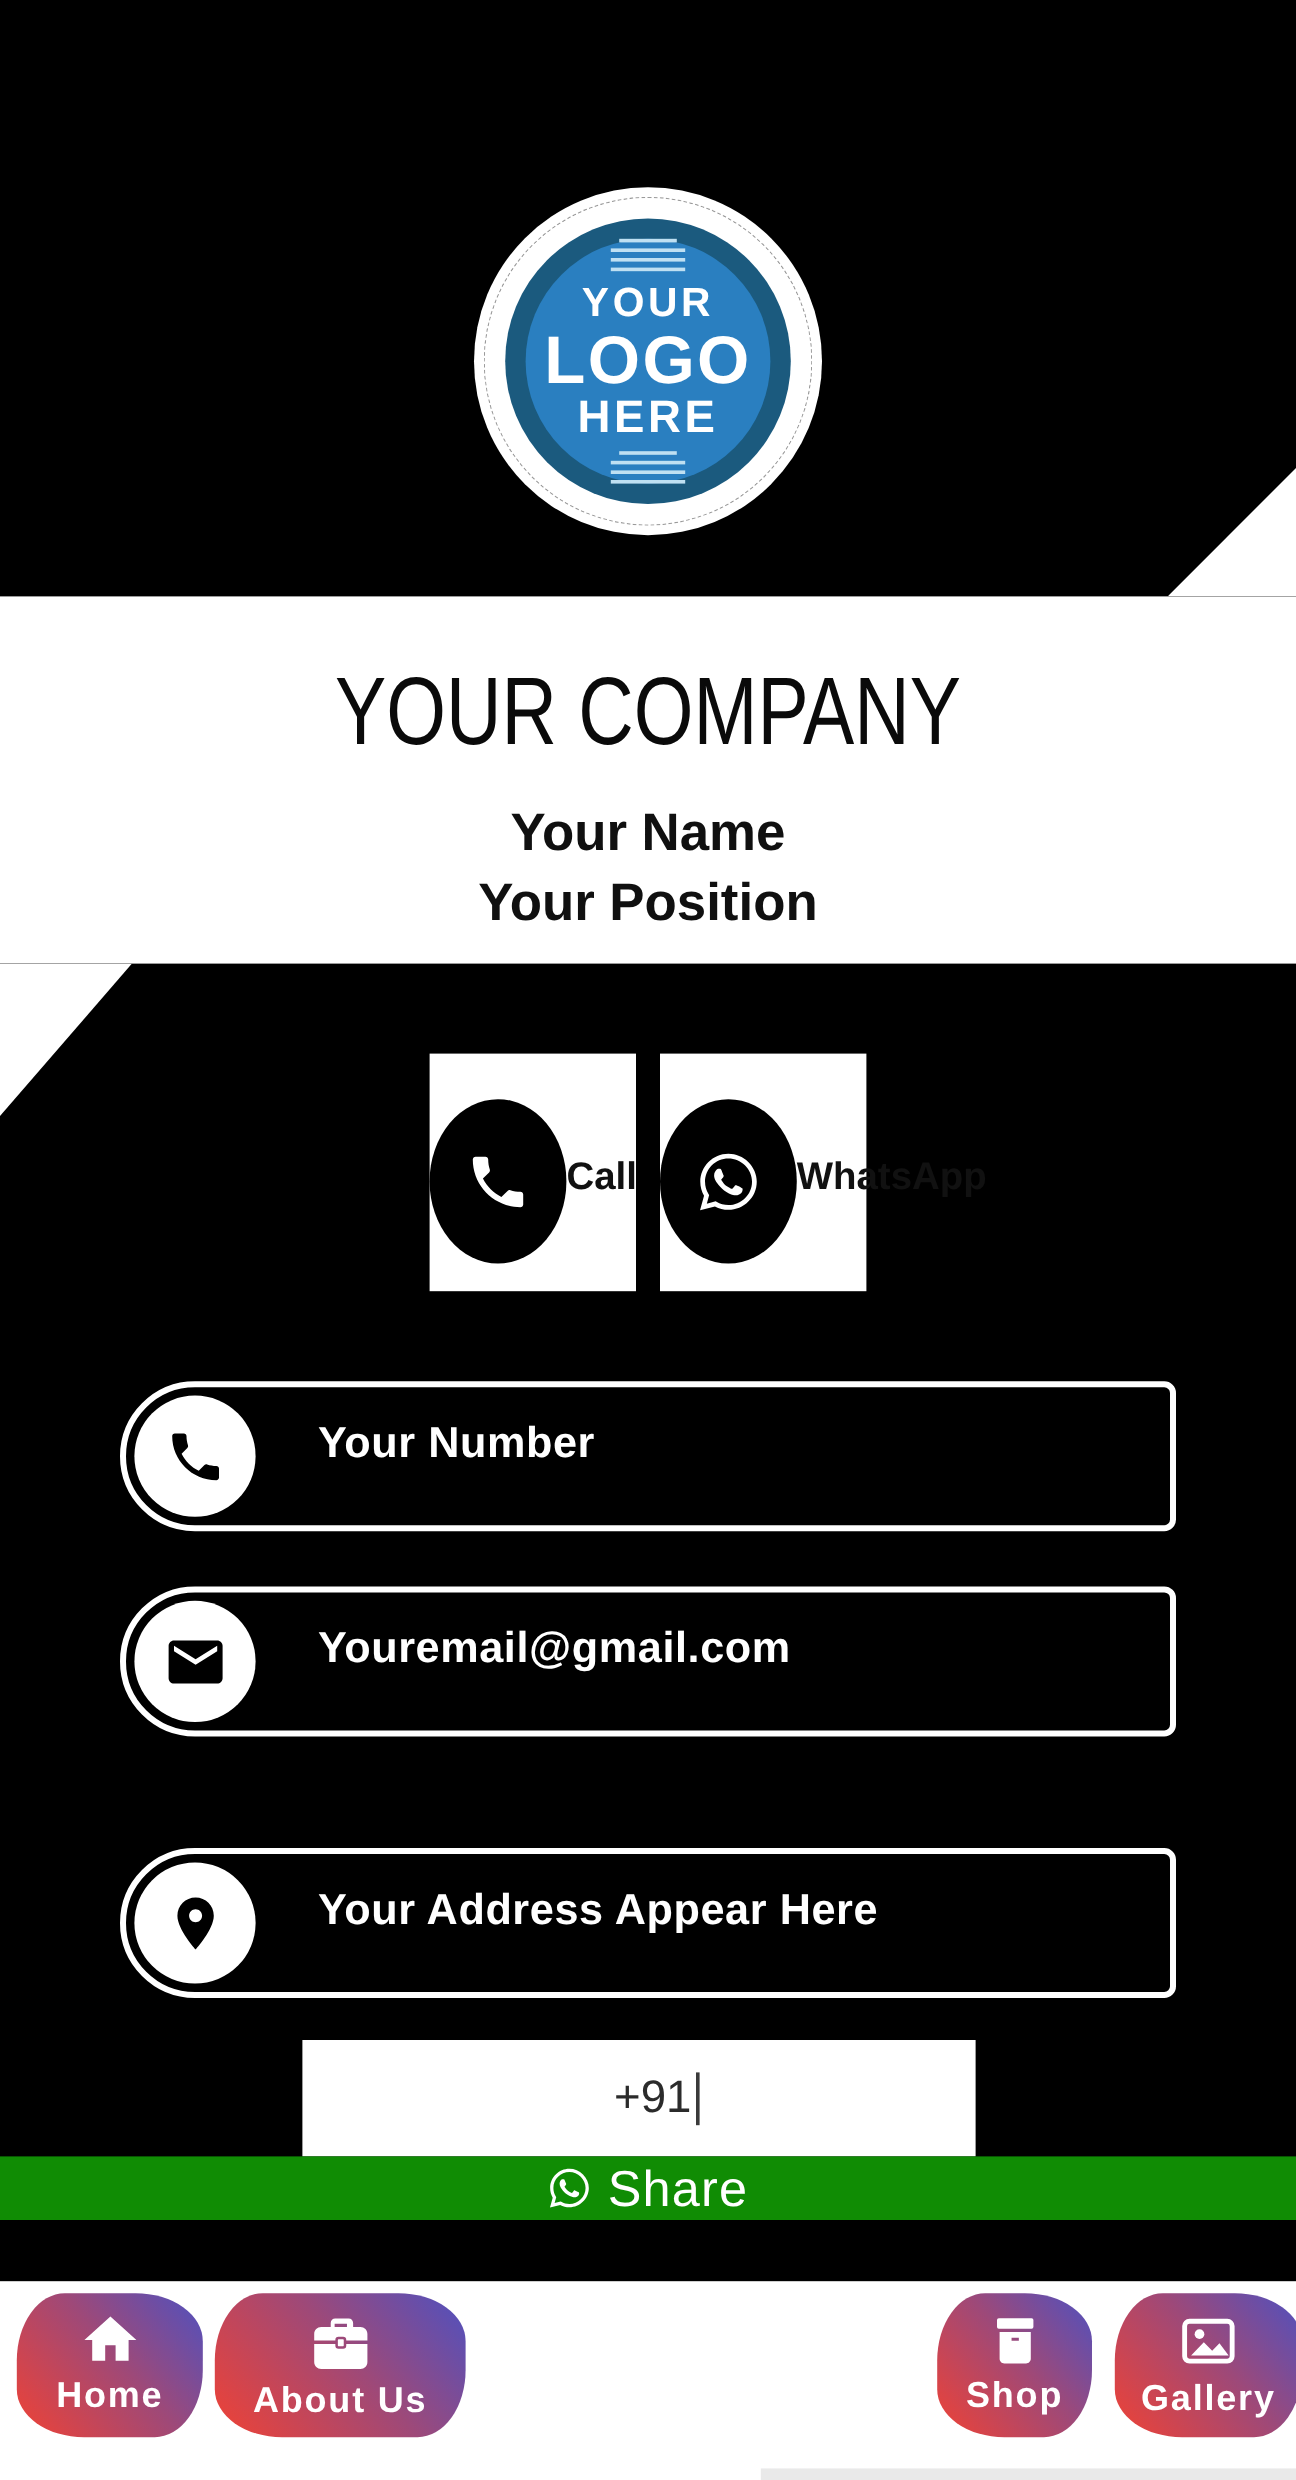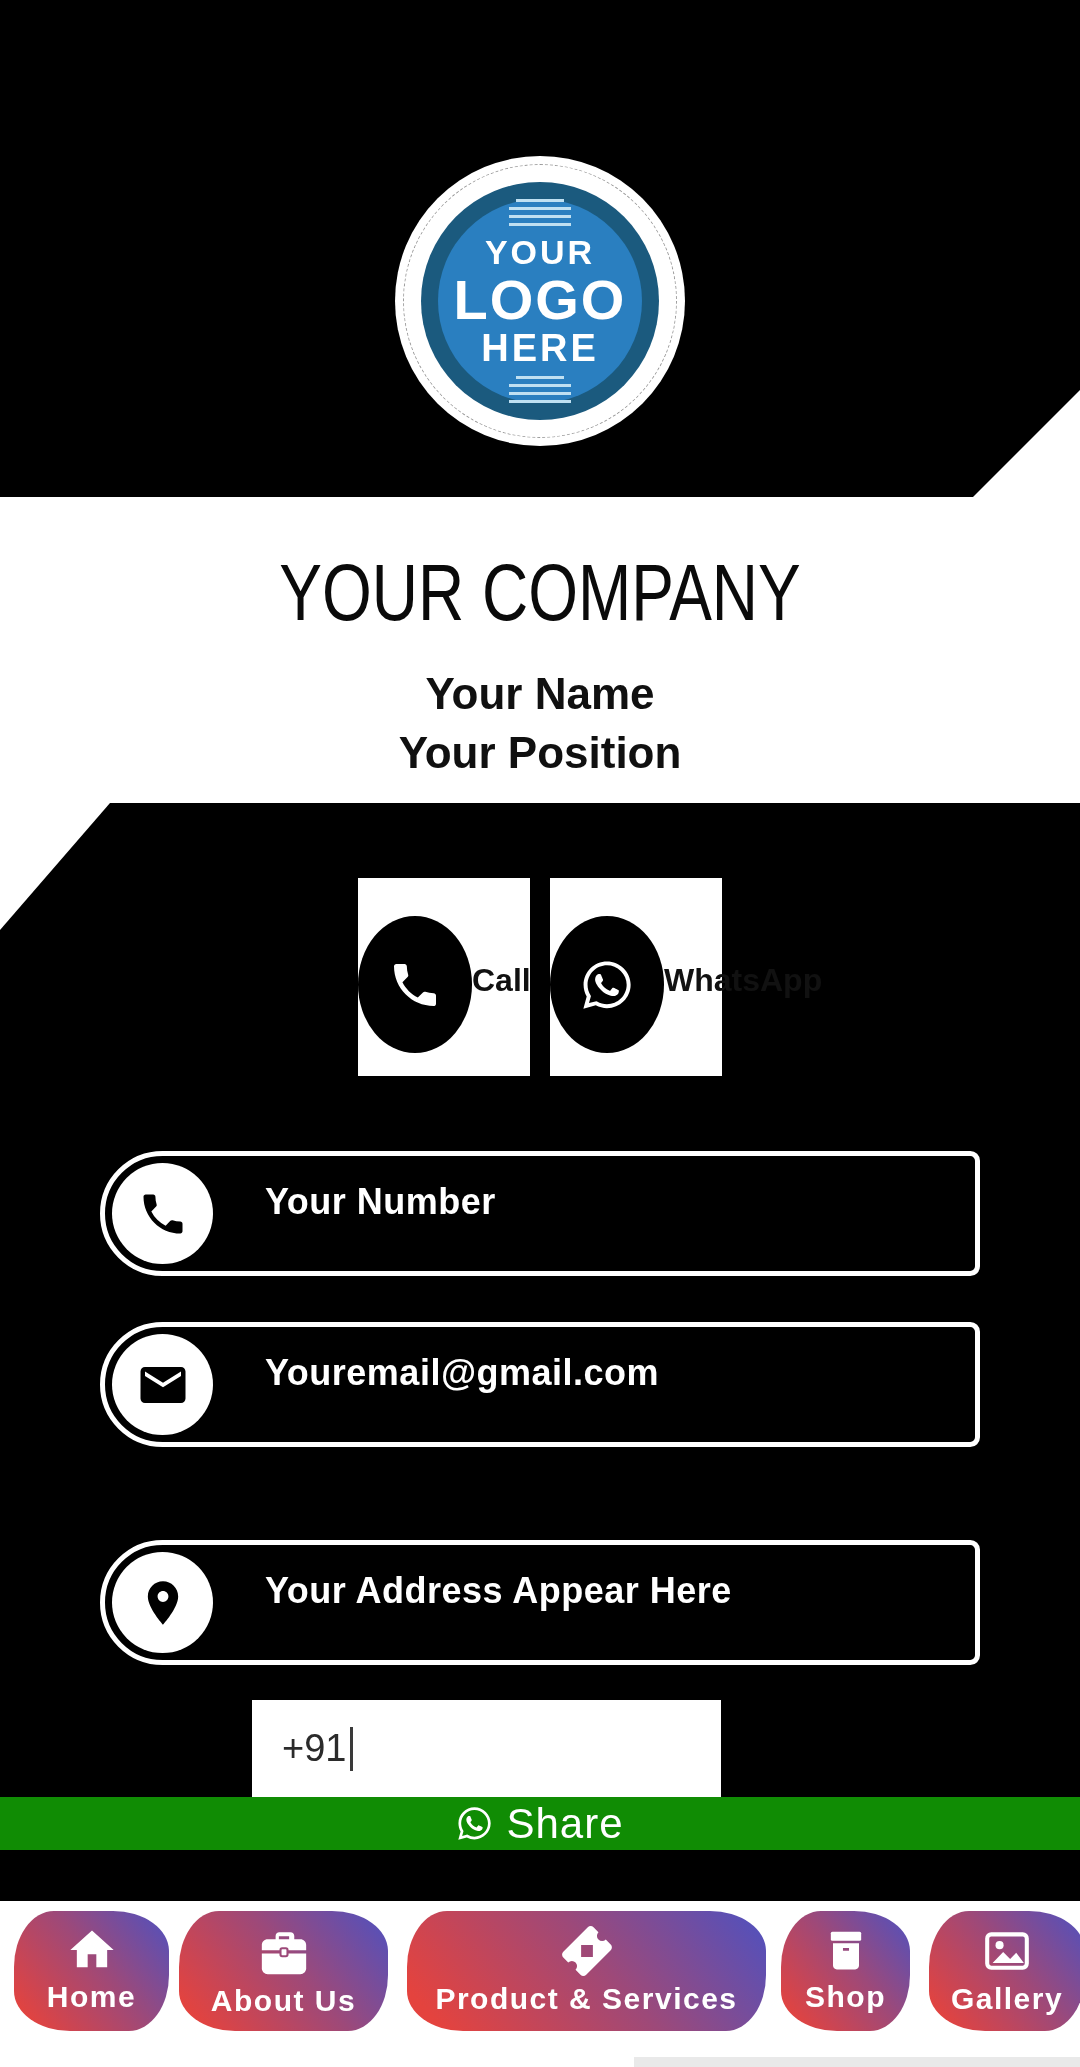--- a/index.html
+++ b/index.html
@@ -49,22 +49,22 @@
   
   .pill{left:100px;width:880px;height:125px;box-sizing:border-box;
         border:5px solid #fff;border-radius:64px 10px 10px 64px;background:#000;
         display:flex;align-items:center;cursor:pointer;}
   .pill-circle{margin-left:7px;width:101px;height:101px;background:#fff;border-radius:50%;
         display:flex;align-items:center;justify-content:center;flex:none;}
   .pill-label{margin-left:52px;font-size:36px;font-weight:bold;color:#fff;
         letter-spacing:0.5px;transform:translateY(-12px);white-space:nowrap;}
 
   
-  .phone-box{left:252px;top:1700px;width:469px;height:97px;background:#fff;
-        display:flex;align-items:center;cursor:text;}
+  .phone-box{left:252px;top:1700px;width:561px;height:97px;background:#fff;
+        display:flex;align-items:center;cursor:text;justify-content:center;}
   .phone-value{margin-left:30px;font-size:38px;color:#2b2b2b;}
   .caret{margin-left:4px;width:3px;height:44px;background:#3a3a3a;}
   .share-bar{left:0;top:1797px;width:1080px;height:53px;background:#108c04;
         display:flex;align-items:center;justify-content:center;gap:13px;cursor:pointer;}
   .share-label{color:#fff;font-size:42px;font-weight:400;letter-spacing:1px;}
 
   
   .navstrip{left:0;top:1901px;width:1080px;height:166px;background:#fff;}
   .nav-btn{position:absolute;top:10px;height:120px;border-radius:40px 56px 40px 56px / 56px 40px 56px 40px;
         background:linear-gradient(50deg,#e4433e 8%,#9d4979 55%,#4e51c0 100%);
@@ -191,28 +191,20 @@
       <span>
         <svg width="56" height="56" viewBox="0 0 24 24">
           <path fill="#fff" d="M9.2 3.5h5.6c.9 0 1.6.7 1.6 1.6v1.4H19c1.4 0 2.5 1.1 2.5 2.5v2.3h-19V9c0-1.4 1.1-2.5 2.5-2.5h3.4V5.1c0-.9.7-1.6 1.6-1.6zm.6 3h4.4V5.3H9.8v1.2z"></path>
           <path fill="#fff" d="M2.5 12.6h19V19c0 1.4-1.1 2.5-2.5 2.5H5c-1.4 0-2.5-1.1-2.5-2.5v-6.4z"></path>
           <rect x="10.5" y="10.4" width="3" height="3.4" rx="0.7" fill="#fff" stroke="#9d4979" stroke-width="0.9"></rect>
         </svg>
       </span>
       <span class="nav-label">About Us</span>
     </div>
 
-    <div class="nav-btn nav-ps">
-      <span class="ticket-rot">
-        <svg width="54" height="54" viewBox="0 0 24 24">
-          <path fill="#fff" fill-rule="evenodd" d="M21.5 9.7V6.6c0-1-.8-1.8-1.8-1.8H4.3c-1 0-1.8.8-1.8 1.8v3.1a2.3 2.3 0 0 1 0 4.6v3.1c0 1 .8 1.8 1.8 1.8h15.4c1 0 1.8-.8 1.8-1.8v-3.1a2.3 2.3 0 0 1 0-4.6zM12 8.3l3.7 3.7-3.7 3.7-3.7-3.7z"></path>
-        </svg>
-      </span>
-      <span class="nav-label">Product &amp; Services</span>
-    </div>
 
     <div class="nav-btn nav-shop">
       <span>
         <svg width="52" height="52" viewBox="0 0 24 24">
           <rect x="5" y="3.6" width="14" height="4.1" rx="0.7" fill="#fff"></rect>
           <path fill="#fff" fill-rule="evenodd" d="M6 8.9h12v10.3c0 1-.8 1.8-1.8 1.8H7.8c-1 0-1.8-.8-1.8-1.8V8.9zm4.6 2.2h2.8v1.2h-2.8v-1.2z"></path>
         </svg>
       </span>
       <span class="nav-label">Shop</span>
     </div>

